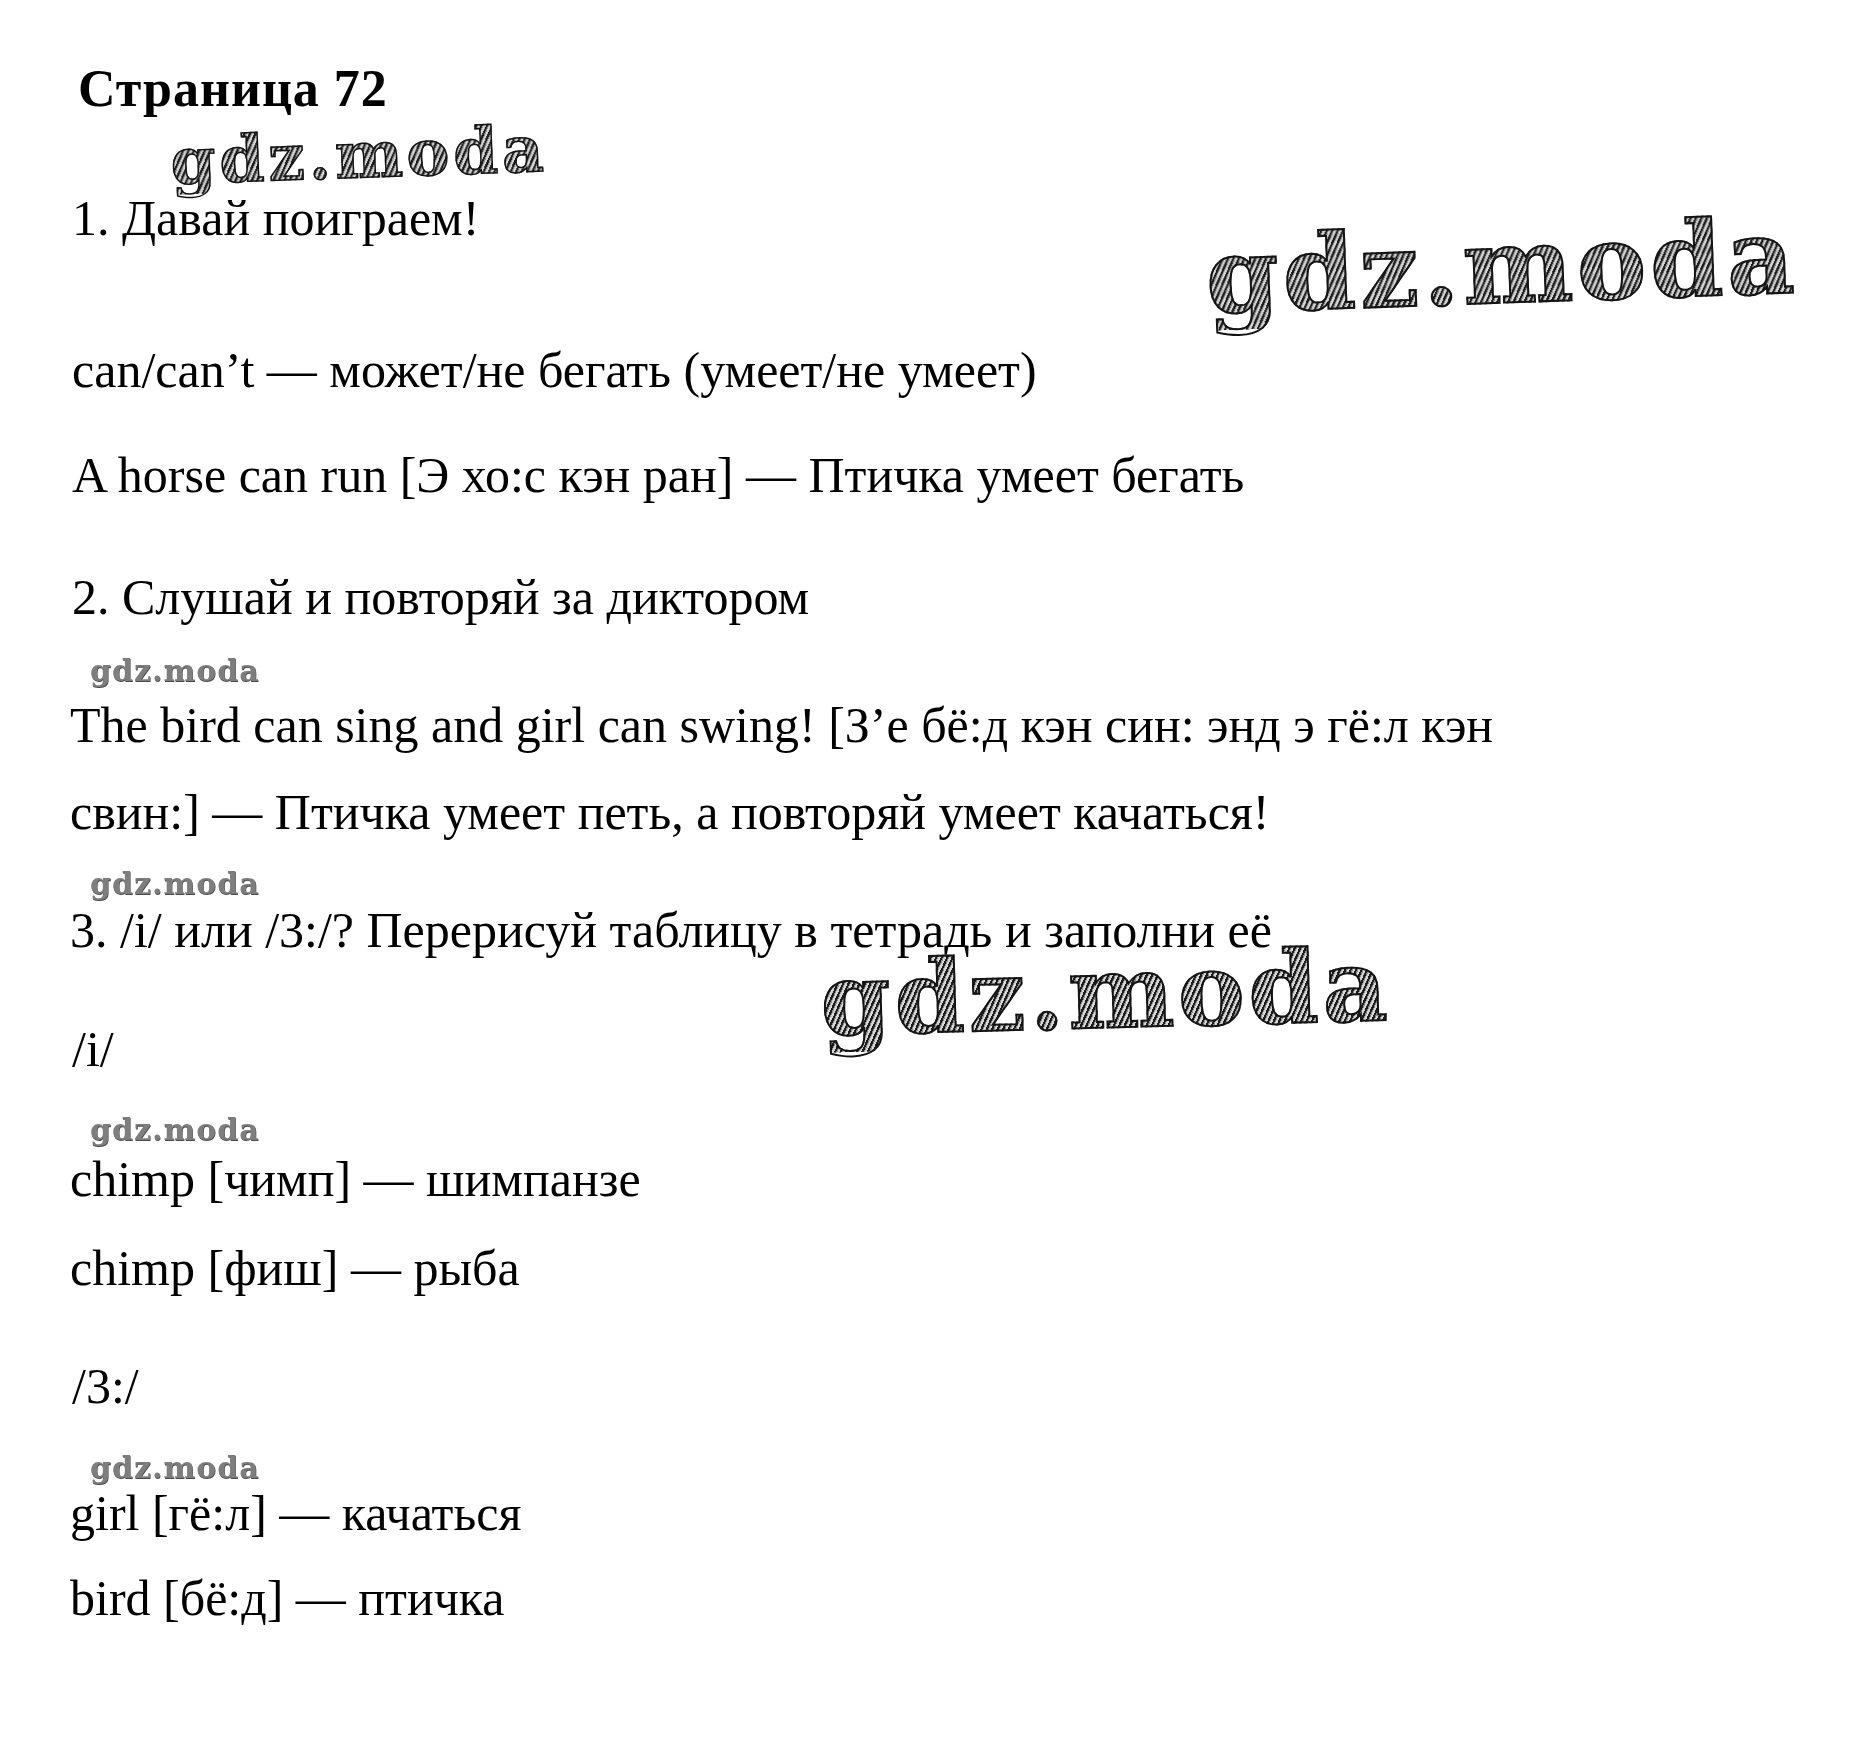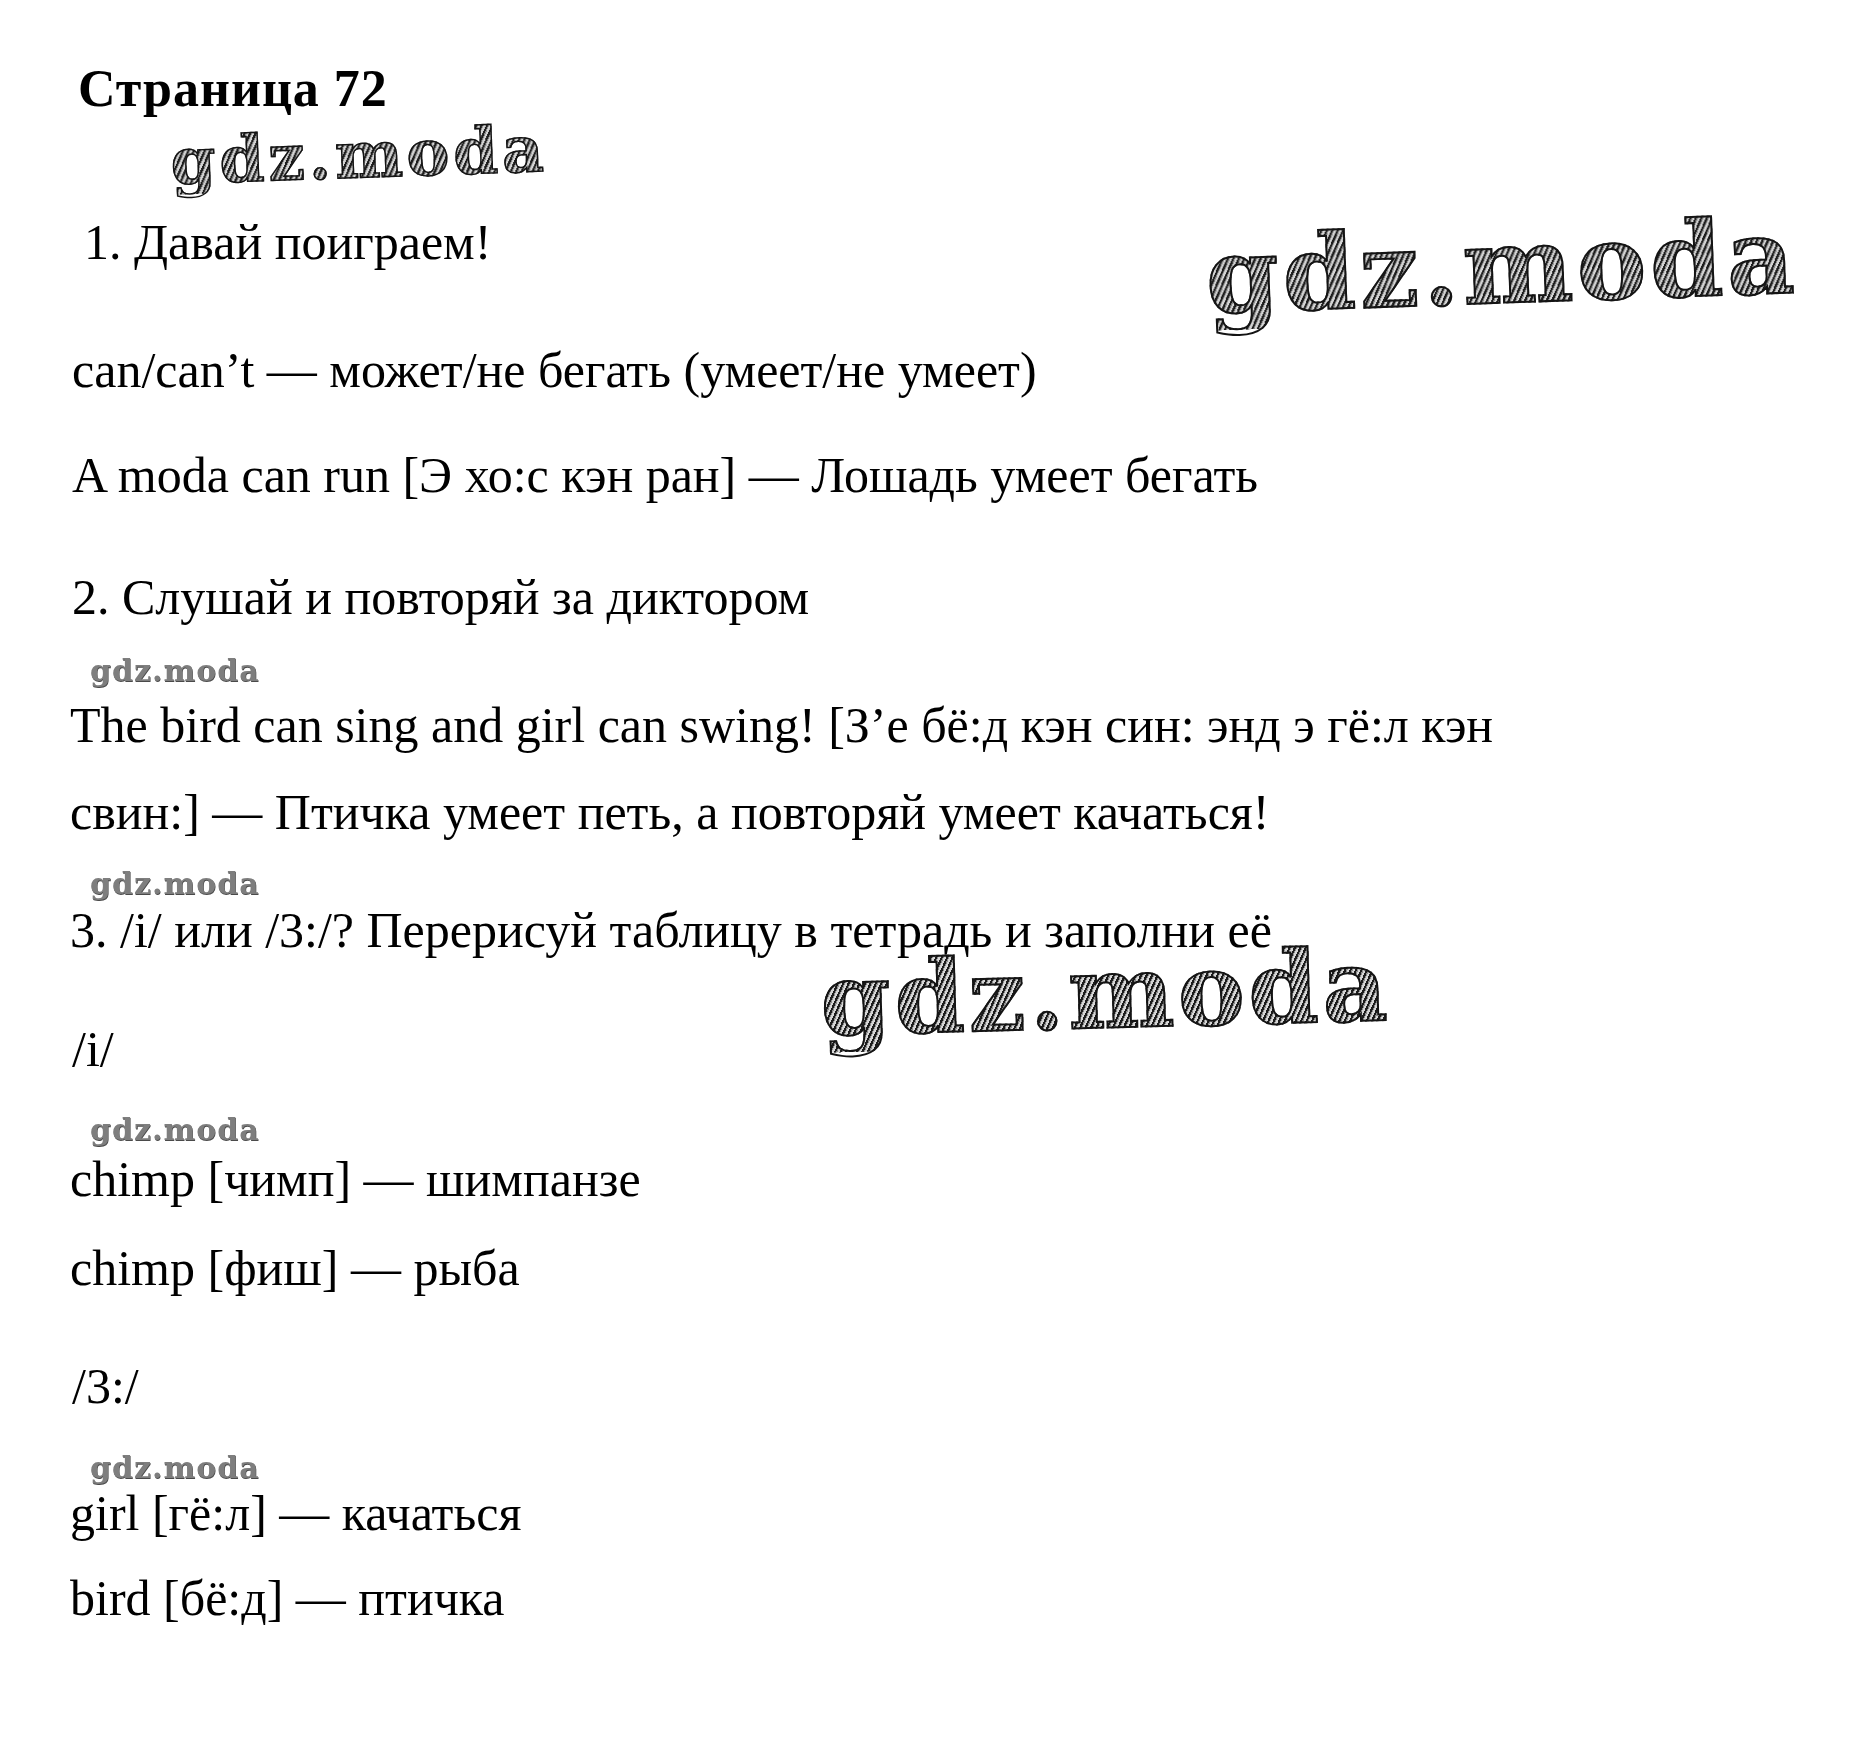--- a/index.html
+++ b/index.html
@@ -63,27 +63,27 @@
     text-shadow: 0.6px 0.6px 0 #4a4a4a;
   }
 </style>
 </head>
 <body>
 
 <div class="abs page-heading" style="left:78px; top:62px;">Страница 72</div>
 
 <div class="abs wm-hatched wm-medium" style="left:172px; top:128px;">gdz.moda</div>
 
-<div class="abs body-line" style="left:72px; top:216px;margin-left:12px;">1. Давай поиграем!</div>
+<div class="abs body-line" style="left:72px; top:192px;">1. Давай поиграем!</div>
 
 <div class="abs wm-hatched wm-large-right" style="left:1208px; top:222px;">gdz.moda</div>
 
 <div class="abs body-line" style="left:72px; top:344px;">can/can’t — может/не бегать (умеет/не умеет)</div>
 
-<div class="abs body-line" style="left:72px; top:449px;">A moda can run [Э хо:с кэн ран] — Лошадь умеет бегать</div>
+<div class="abs body-line" style="left:72px; top:449px;">A horse can run [Э хо:с кэн ран] — Птичка умеет бегать</div>
 
 <div class="abs body-line" style="left:72px; top:571px;">2. Слушай и повторяй за диктором</div>
 
 <div class="abs wm-small" style="left:90px; top:655px;">gdz.moda</div>
 
 <div class="abs body-line" style="left:70px; top:699px;">The bird can sing and girl can swing! [З’е бё:д кэн син: энд э гё:л кэн</div>
 
 <div class="abs body-line" style="left:70px; top:786px;">свин:] — Птичка умеет петь, а повторяй умеет качаться!</div>
 
 <div class="abs wm-small" style="left:90px; top:868px;">gdz.moda</div>

